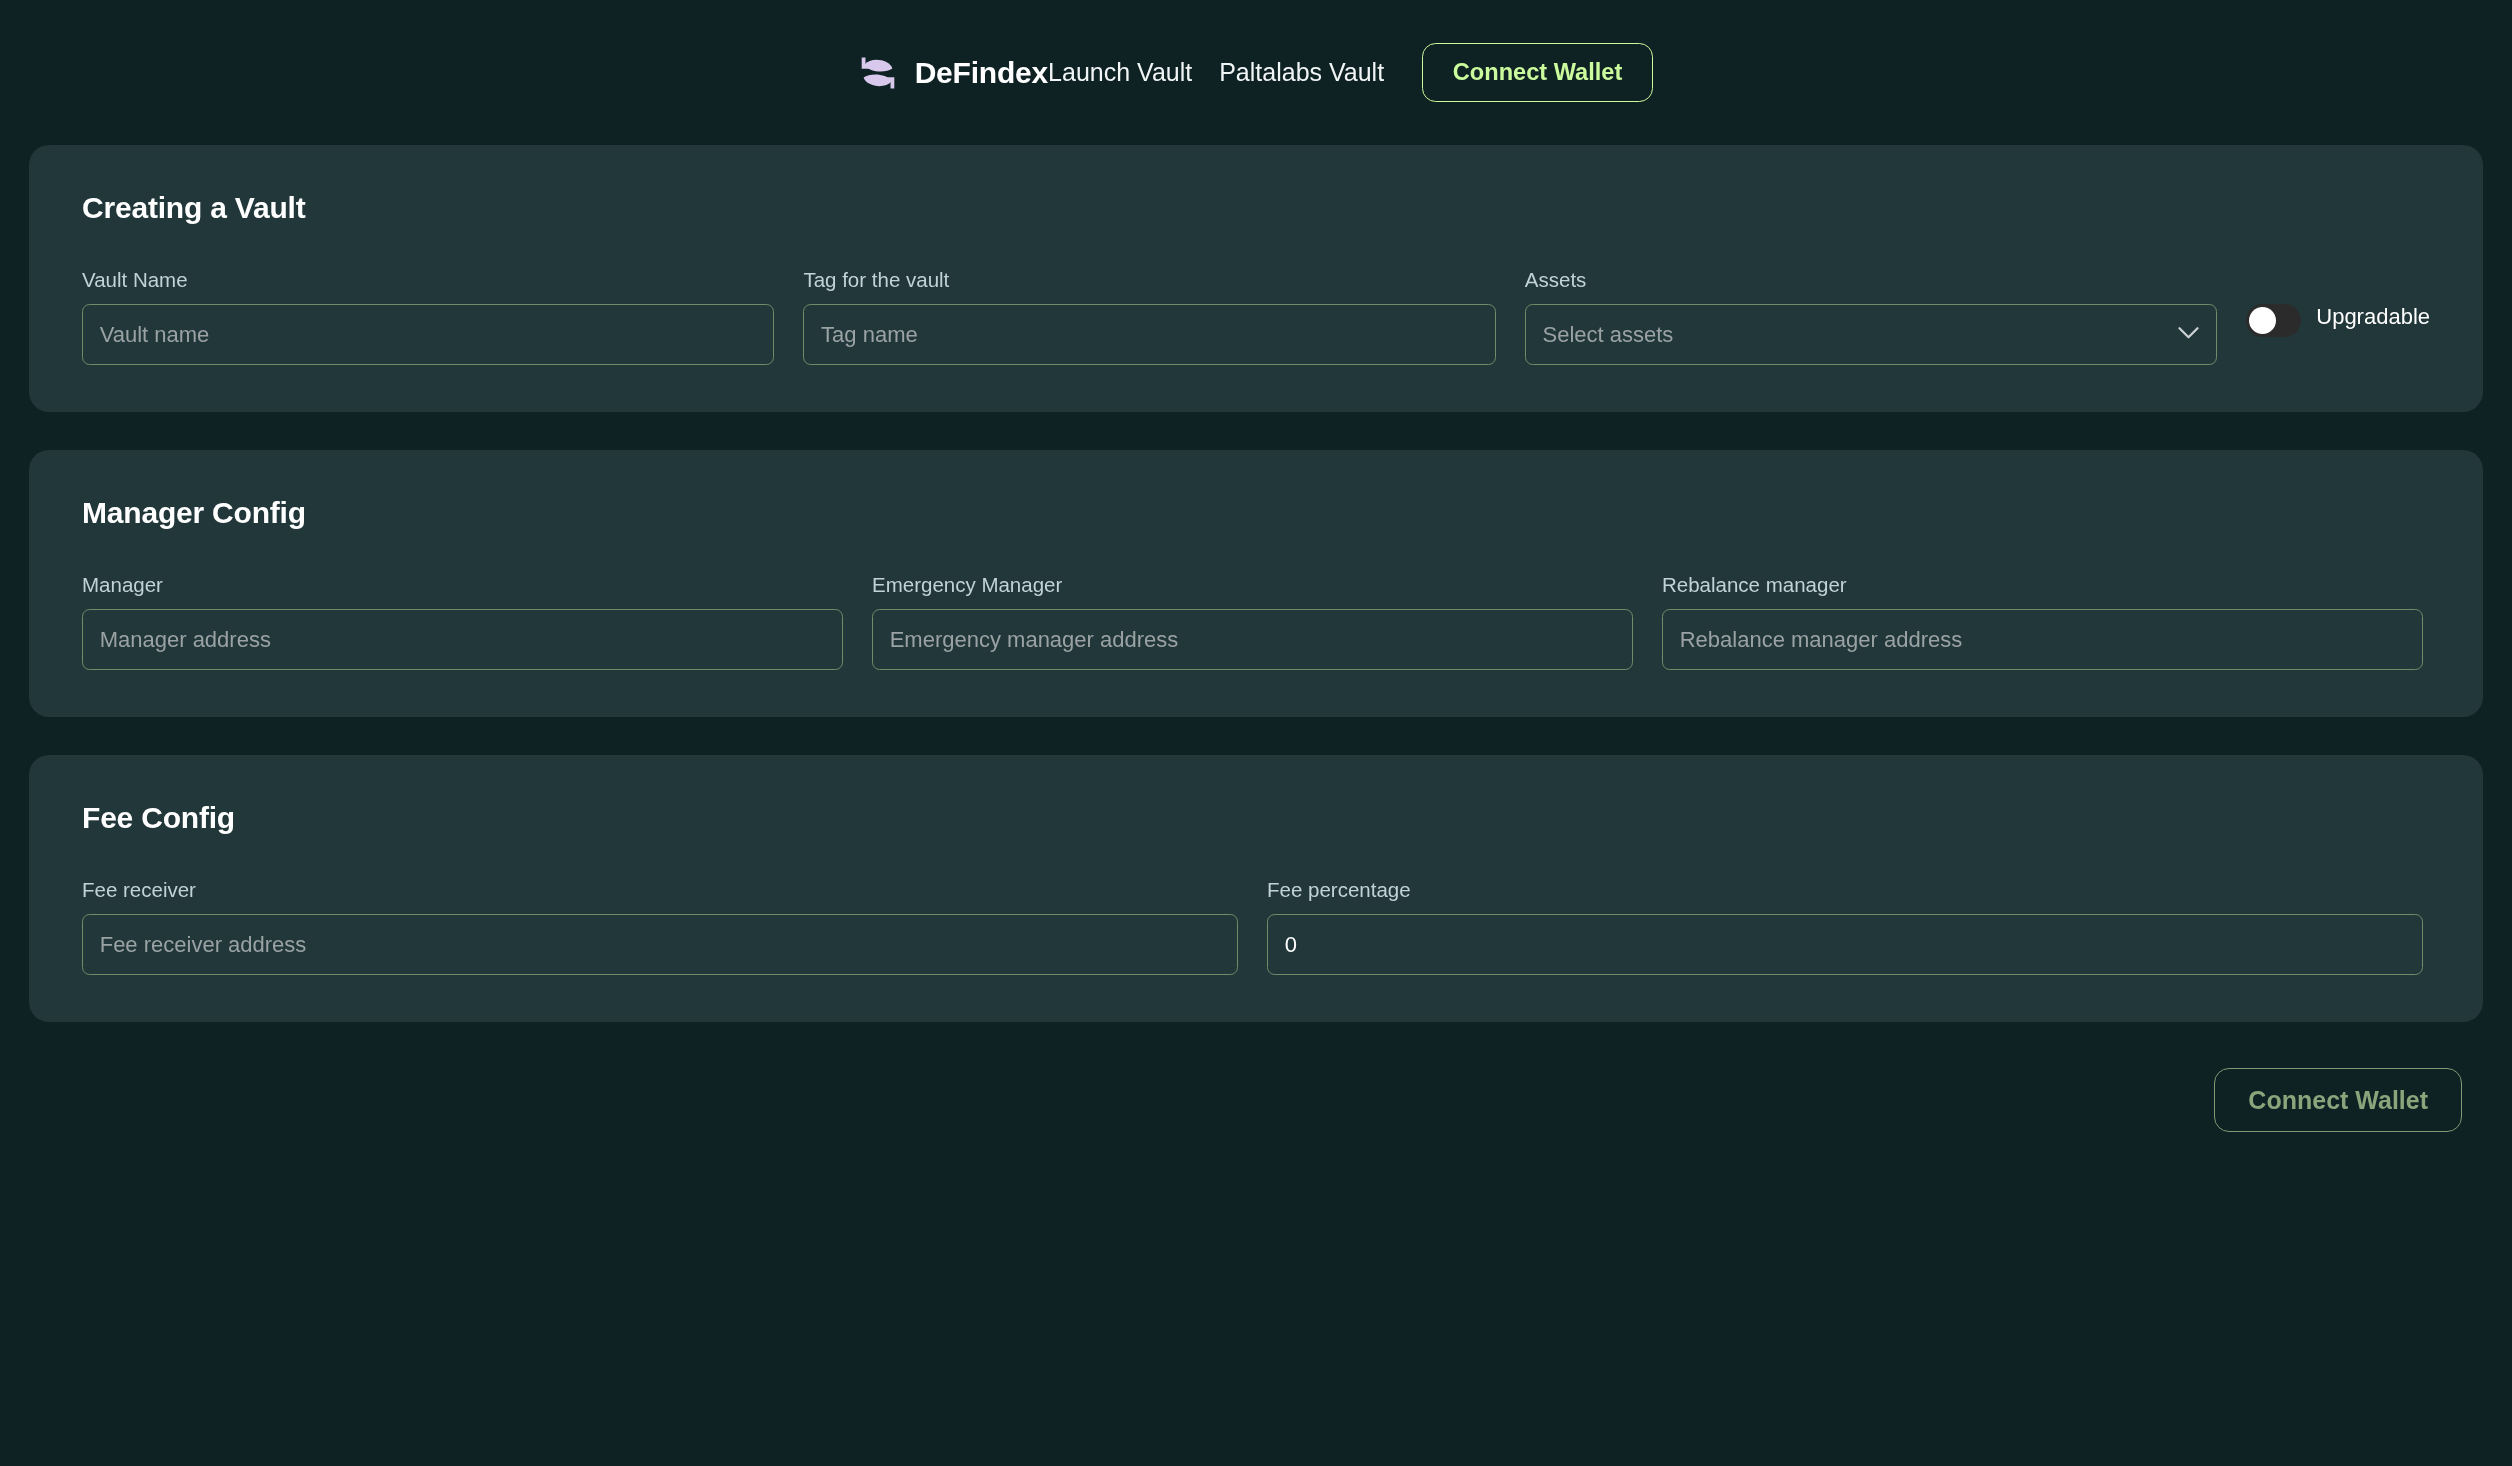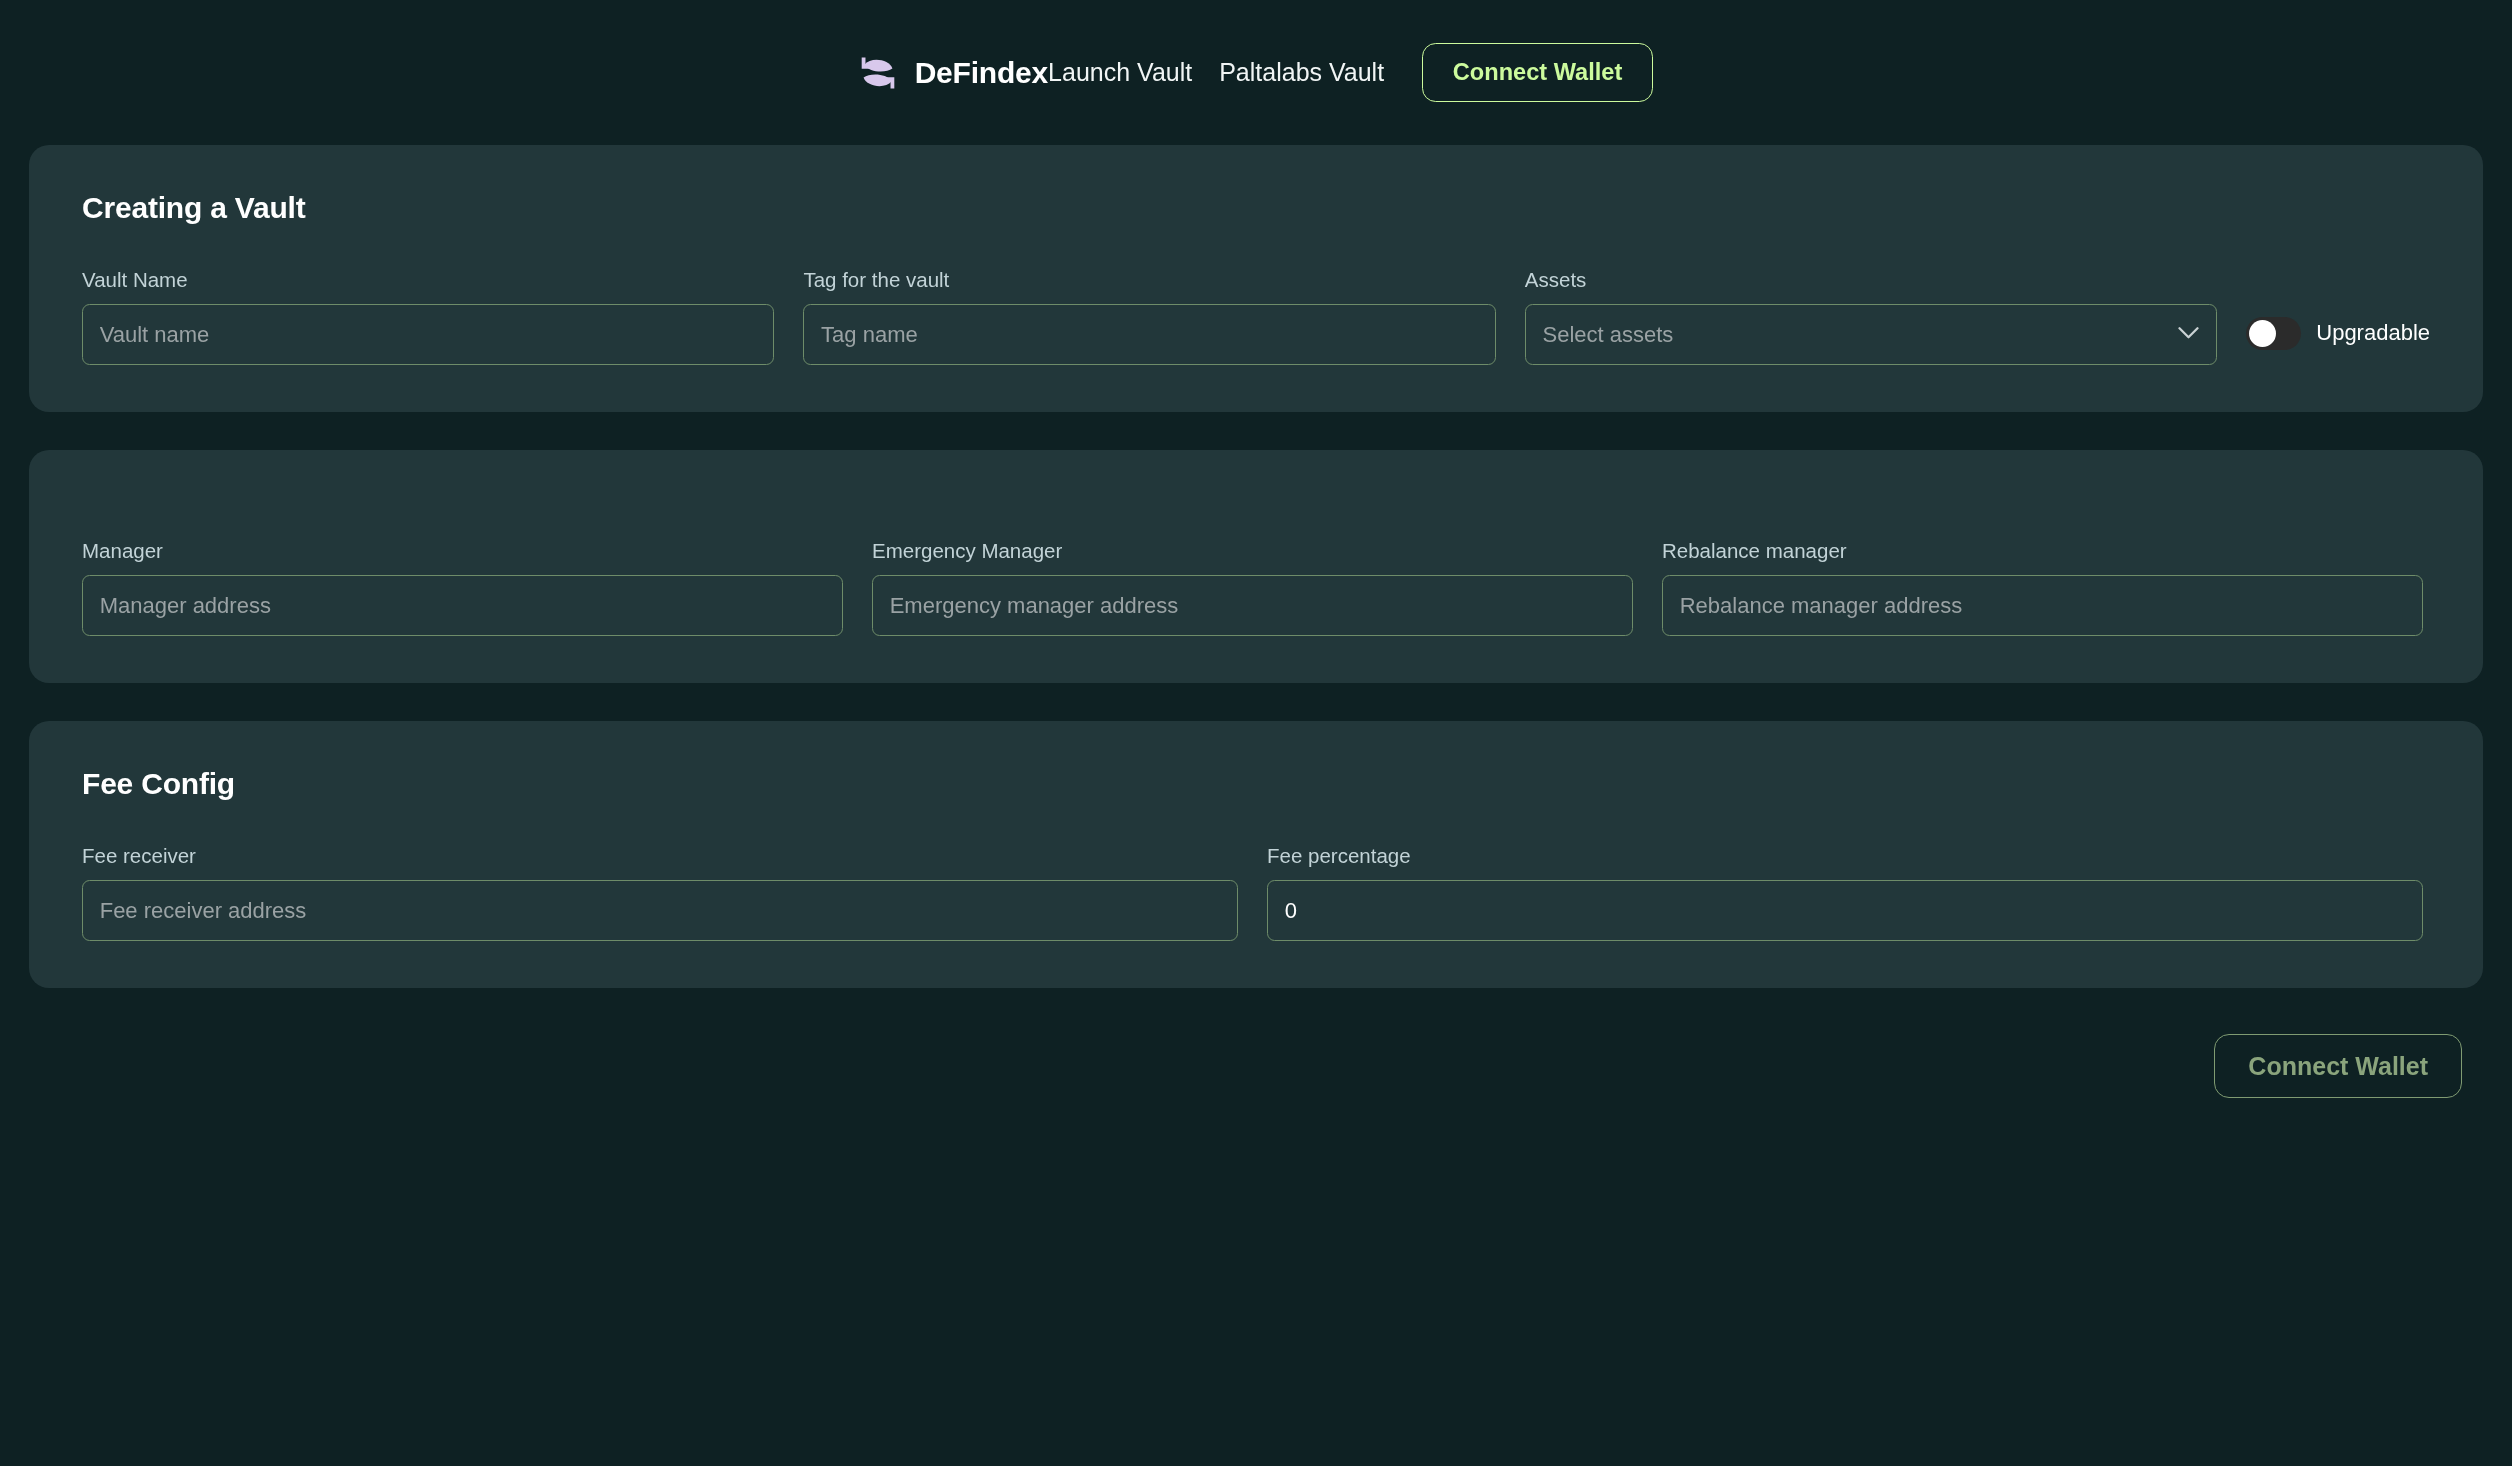--- a/index.html
+++ b/index.html
@@ -122,21 +122,21 @@
     display: block;
   }
 
   
   .f-vault-name { width: 694px; }
   .f-tag { width: 694px; }
   .f-assets { width: 694px; }
 
   .toggle-row {
     display: flex;
-    align-items: center;
+    align-items: flex-start;
     gap: 15px;
     height: 61px;
     padding-bottom: 3px;
   }
   .toggle {
     width: 55px;
     height: 33px;
     border-radius: 16.7px;
     background: #2b2b2b;
     position: relative;
@@ -245,20 +245,21 @@
           <span class="knob"></span>
         </span>
         <span class="toggle-label">Upgradable</span>
       </div>
 
     </div>
   </div>
 
 
   <div class="card">
+    <div class="card-title">Manager Config</div>
 
     <div class="fields">
 
       <div class="field f-manager">
         <span class="field-label">Manager</span>
         <input class="input" type="text" placeholder="Manager address" style="">
       </div>
 
       <div class="field f-emergency">
         <span class="field-label">Emergency Manager</span>

